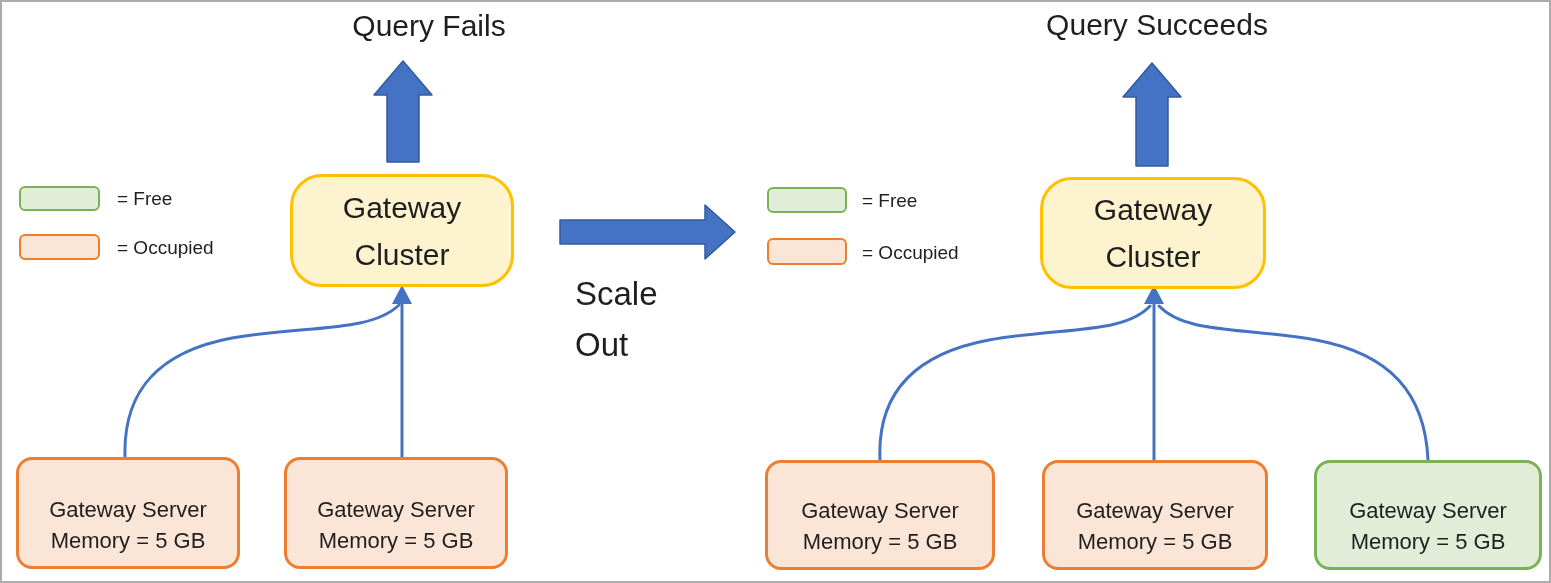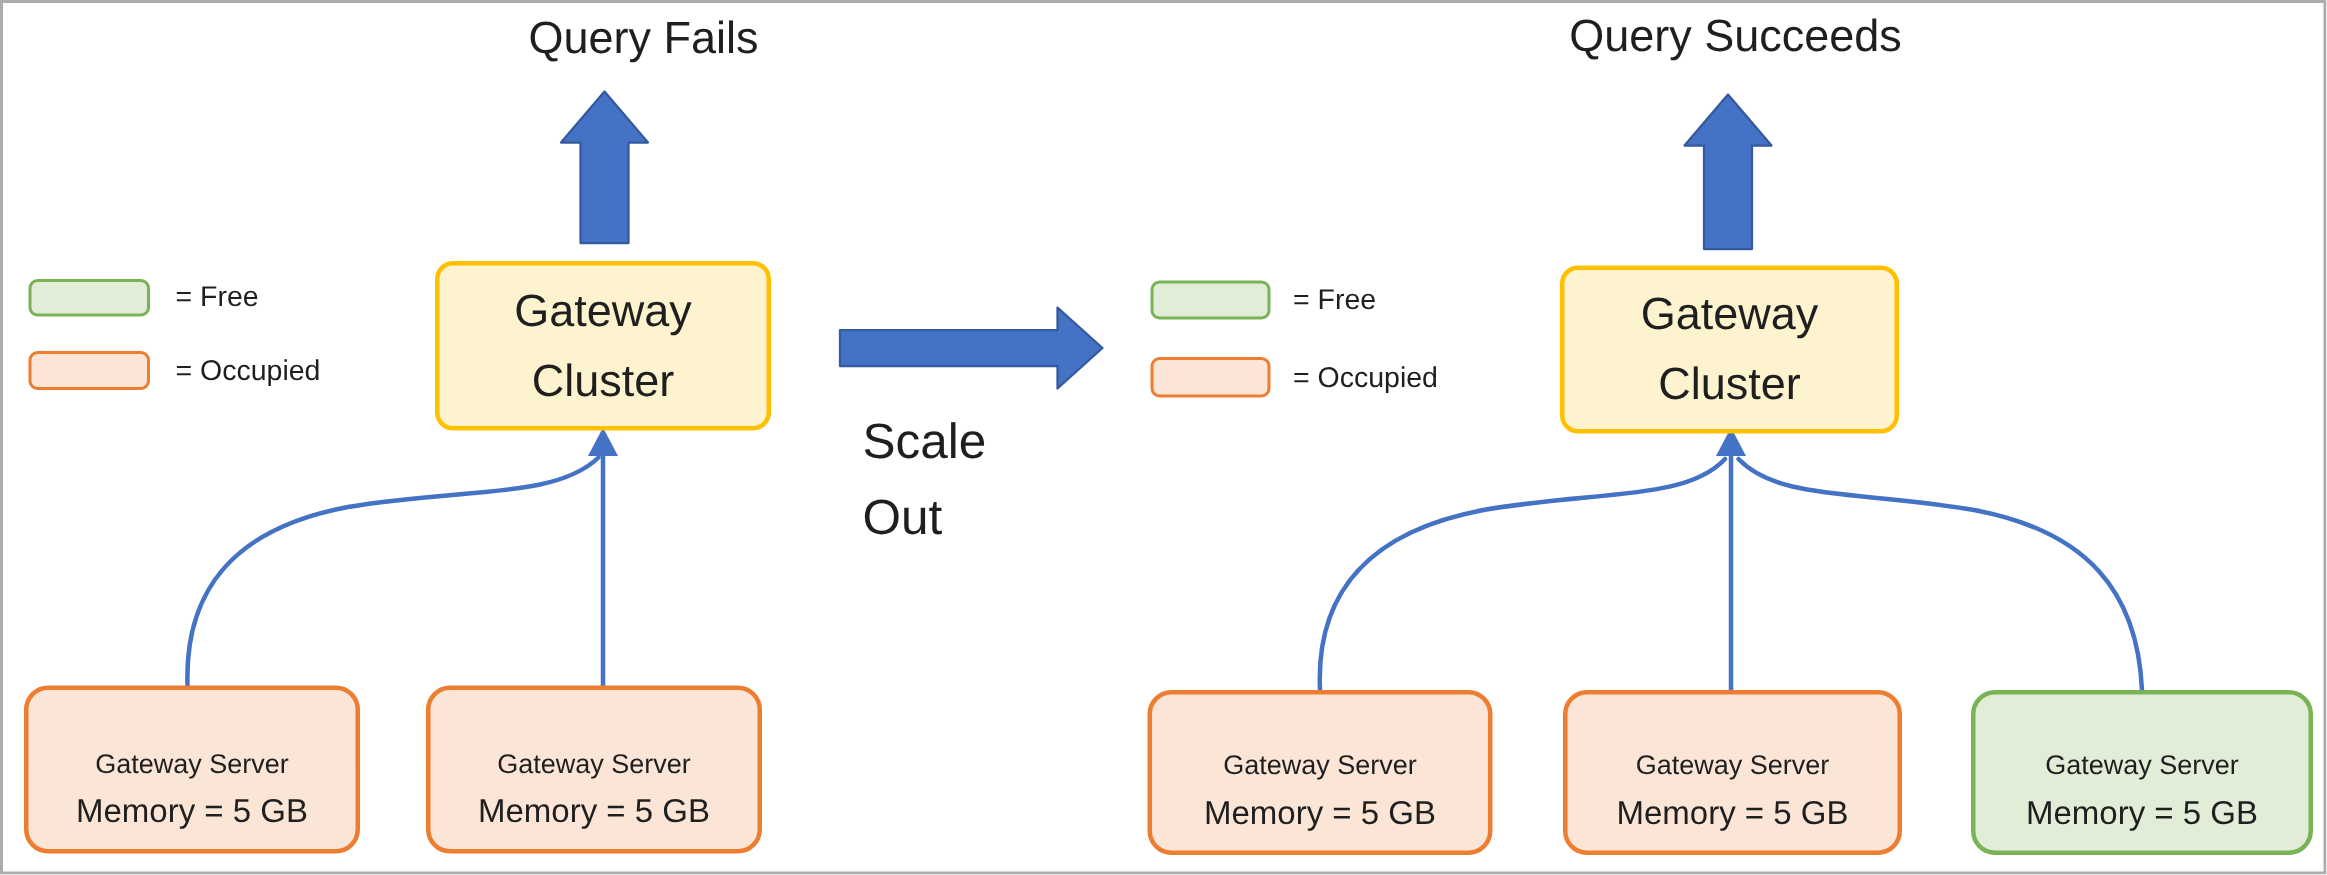--- a/index.html
+++ b/index.html
@@ -17,41 +17,41 @@
   .title {
     width: 320px;
     text-align: center;
     font-size: 30px;
     line-height: 36px;
     white-space: nowrap;
   }
   .cluster {
     box-sizing: border-box;
     border: 3px solid;
-    border-radius: 12px;
+    border-radius: 32px;
     display: flex;
     align-items: center;
     justify-content: center;
     text-align: center;
     font-size: 30px;
     line-height: 47px;
     white-space: pre-line;
   }
   .server {
     box-sizing: border-box;
     border: 3px solid;
     border-radius: 16px;
     display: flex;
     flex-direction: column;
     justify-content: flex-end;
     align-items: center;
     text-align: center;
     padding-bottom: 8px;
   }
-  .srv-name { font-size: 18px; line-height: 29px; }
+  .srv-name { font-size: 22px; line-height: 29px; }
   .srv-mem  { font-size: 22px; line-height: 34px; }
   .swatch {
     box-sizing: border-box;
     border: 2.5px solid;
     border-radius: 6px;
   }
   .legend-label {
     font-size: 19px;
     line-height: 27px;
     white-space: nowrap;

